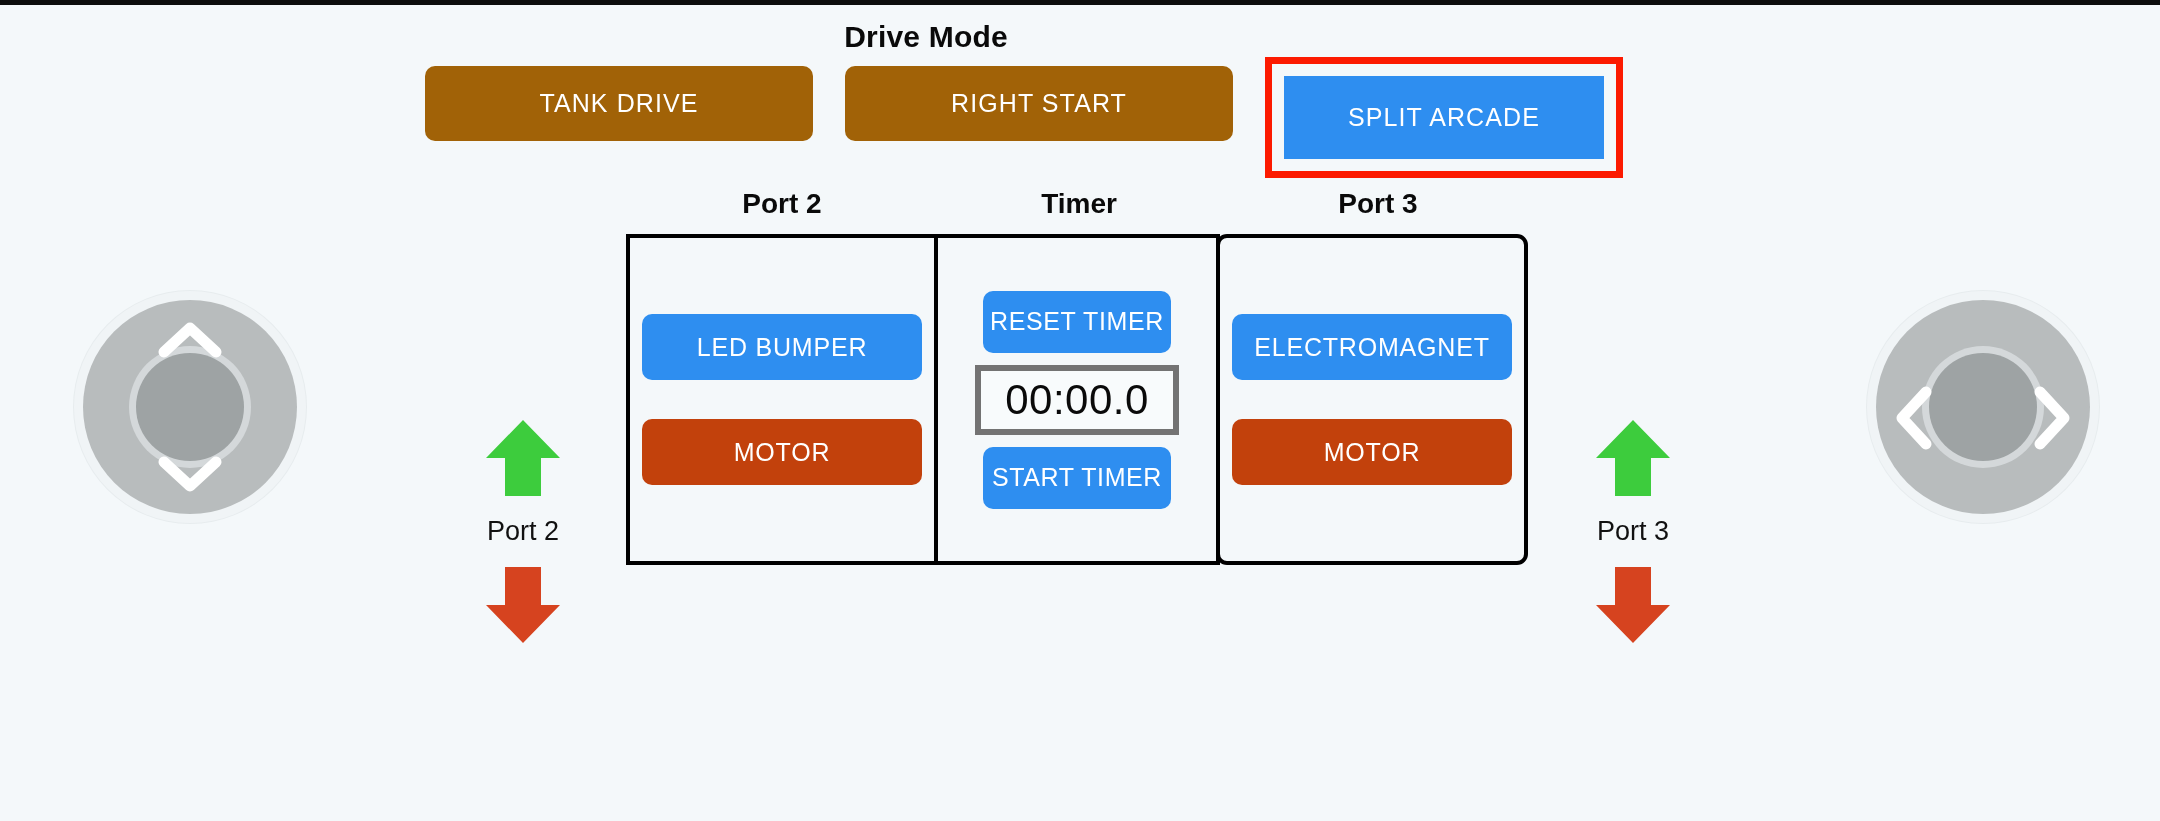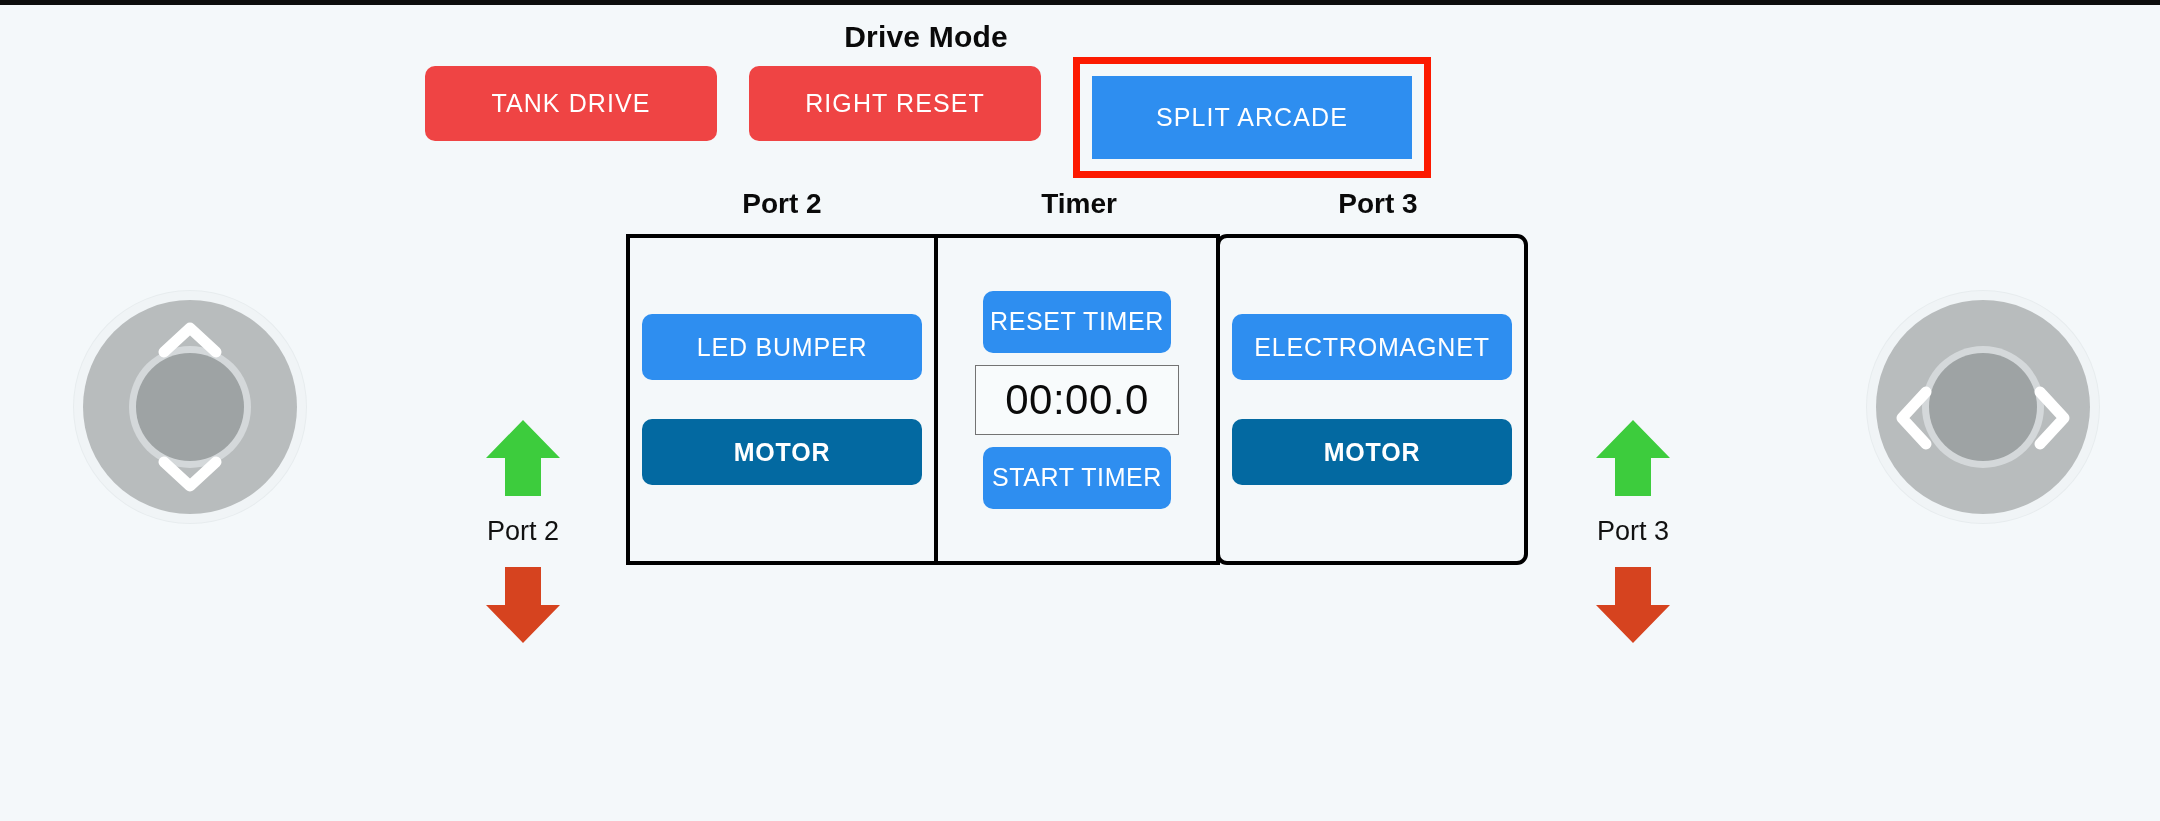--- a/index.html
+++ b/index.html
@@ -41,24 +41,24 @@
   .mode-row {
     position: absolute;
     top: 66px;
     left: 425px;
     display: flex;
     align-items: flex-start;
     gap: 0px;
   }
 
   .mode-btn {
-    width: 292px;
+    width: 388px;
     height: 75px;
     border-radius: 10px;
-    background: #ef4444;
+    background: #a16207;
     color: #ffffff;
     font-size: 25px;
     letter-spacing: 1.1px;
     display: flex;
     align-items: center;
     justify-content: center;
     border: none;
     cursor: pointer;
     font-family: "Liberation Sans", sans-serif;
     margin-right: 32px;
@@ -126,21 +126,21 @@
     align-items: center;
     justify-content: center;
     color: #ffffff;
     font-size: 25px;
     letter-spacing: 0.8px;
     border: none;
     cursor: pointer;
     font-family: "Liberation Sans", sans-serif;
   }
   .port-btn.primary { background: #2e8ef0; }
-  .port-btn.muted   { background: #0369a1; font-weight: bold; }
+  .port-btn.muted   { background: #c2410c; }
   .port-btn + .port-btn { margin-top: 13px; }
 
   .timer-btn {
     width: 188px;
     height: 62px;
     border-radius: 10px;
     background: #2e8ef0;
     color: #ffffff;
     font-size: 25px;
     letter-spacing: 0.6px;
@@ -149,21 +149,21 @@
     justify-content: center;
     border: none;
     cursor: pointer;
     font-family: "Liberation Sans", sans-serif;
   }
 
   .timer-display {
     width: 204px;
     height: 70px;
     margin: 12px 0;
-    border: 1px solid #737373;
+    border: 6px solid #737373;
     background: #f8fbfc;
     display: flex;
     align-items: center;
     justify-content: center;
     font-size: 42px;
     color: #0a0a0a;
     letter-spacing: 0.5px;
   }
 
   
@@ -224,21 +224,21 @@
 
 <div class="top-bar"></div>
 
 <div class="drive-mode-title">Drive Mode</div>
 
 <div class="mode-row">
   <div class="mode-btn-wrap">
     <button class="mode-btn">TANK DRIVE</button>
   </div>
   <div class="mode-btn-wrap">
-    <button class="mode-btn">RIGHT RESET</button>
+    <button class="mode-btn">RIGHT START</button>
   </div>
   <div class="mode-btn-wrap active">
     <button class="mode-btn">SPLIT ARCADE</button>
   </div>
 </div>
 
 <div class="panel-labels">
   <div class="panel-label p2">Port 2</div>
   <div class="panel-label tmr">Timer</div>
   <div class="panel-label p3">Port 3</div>

